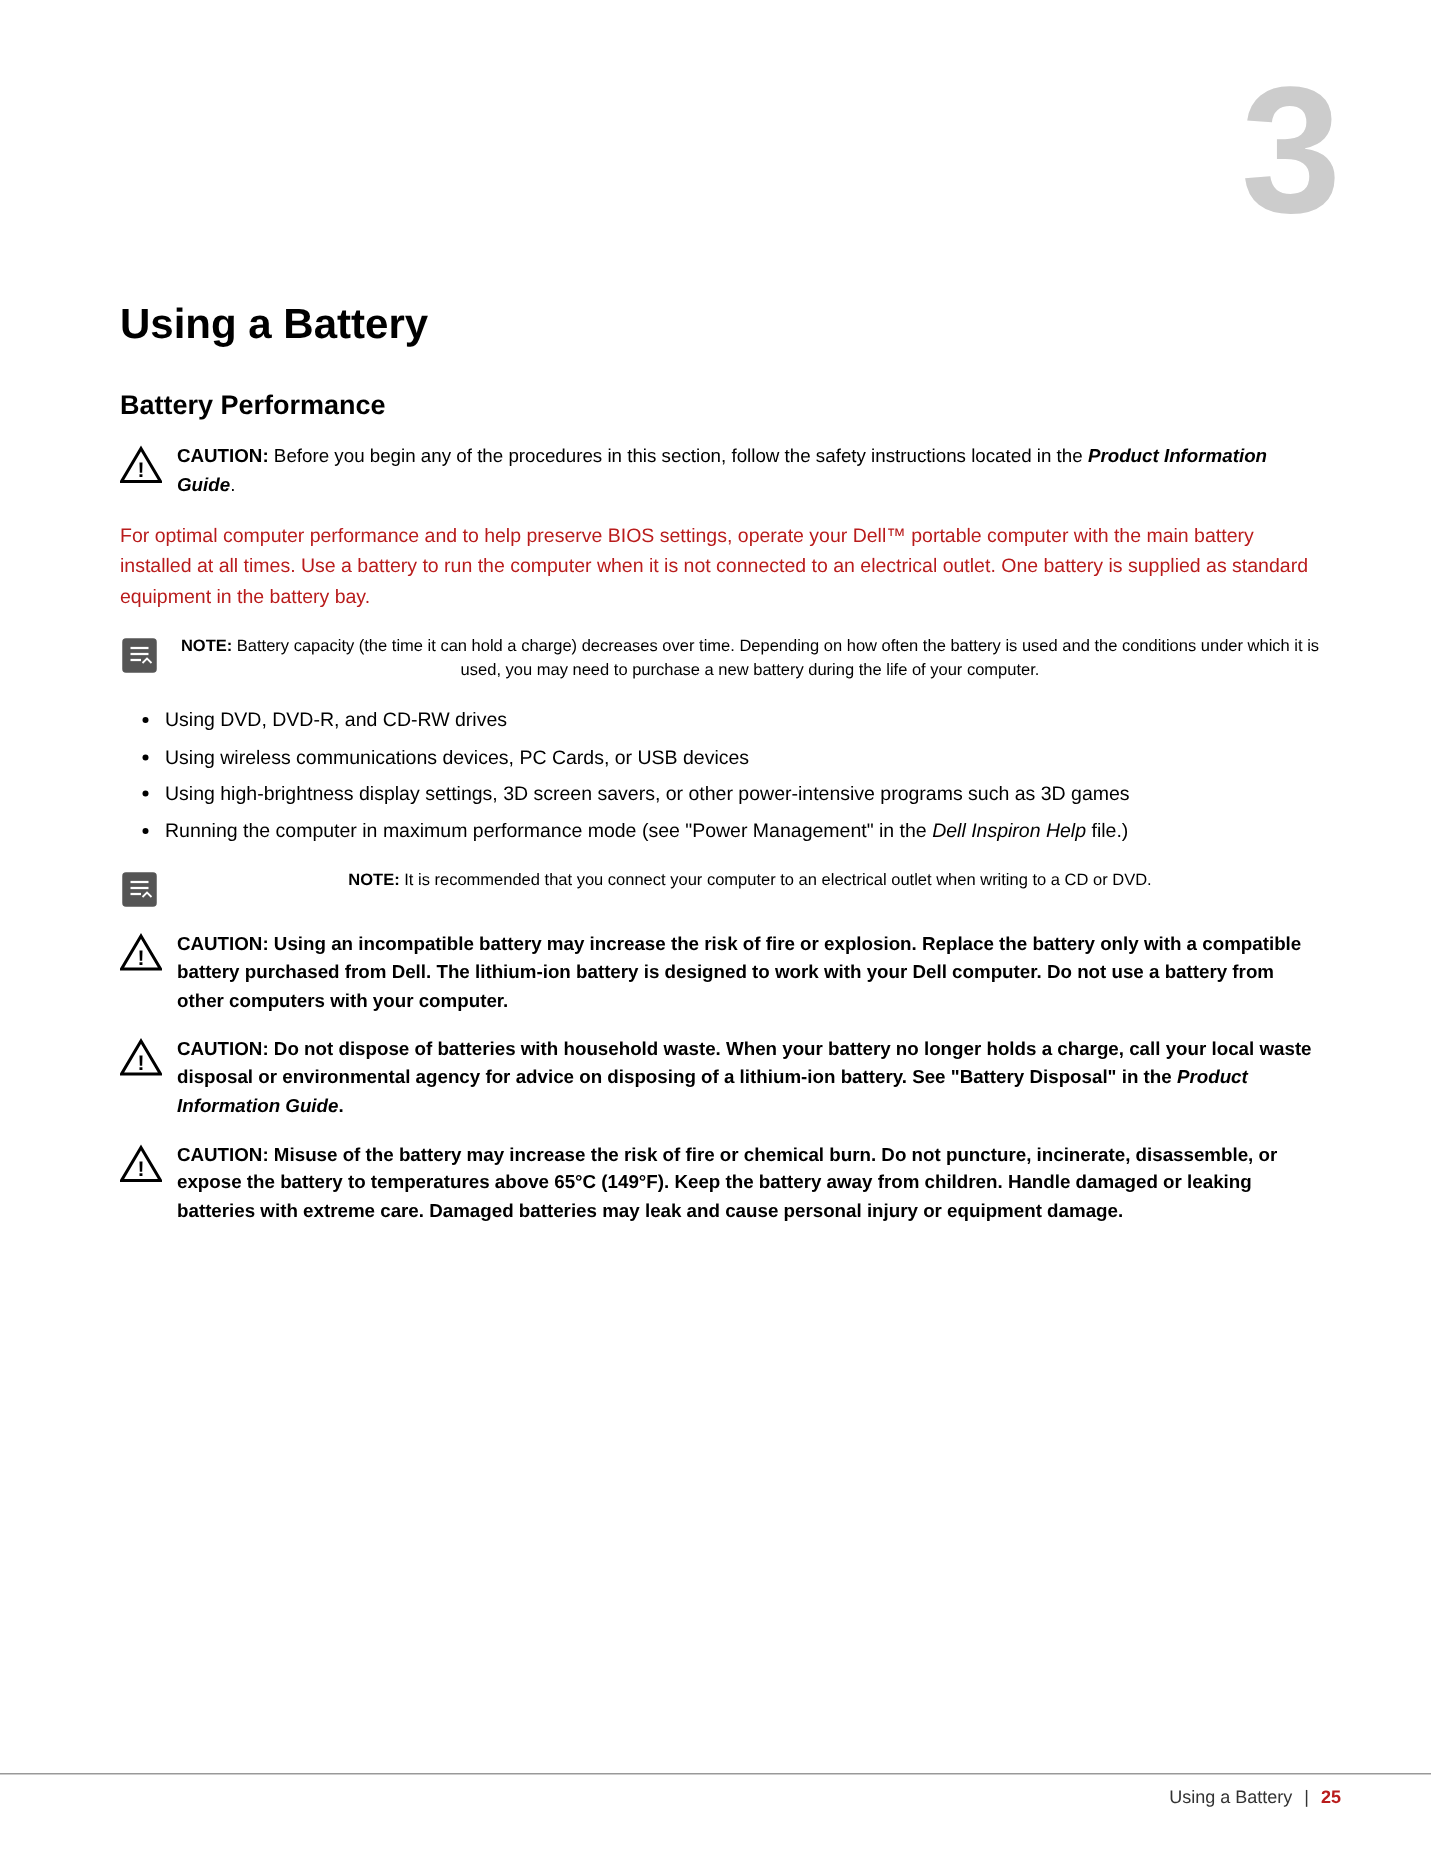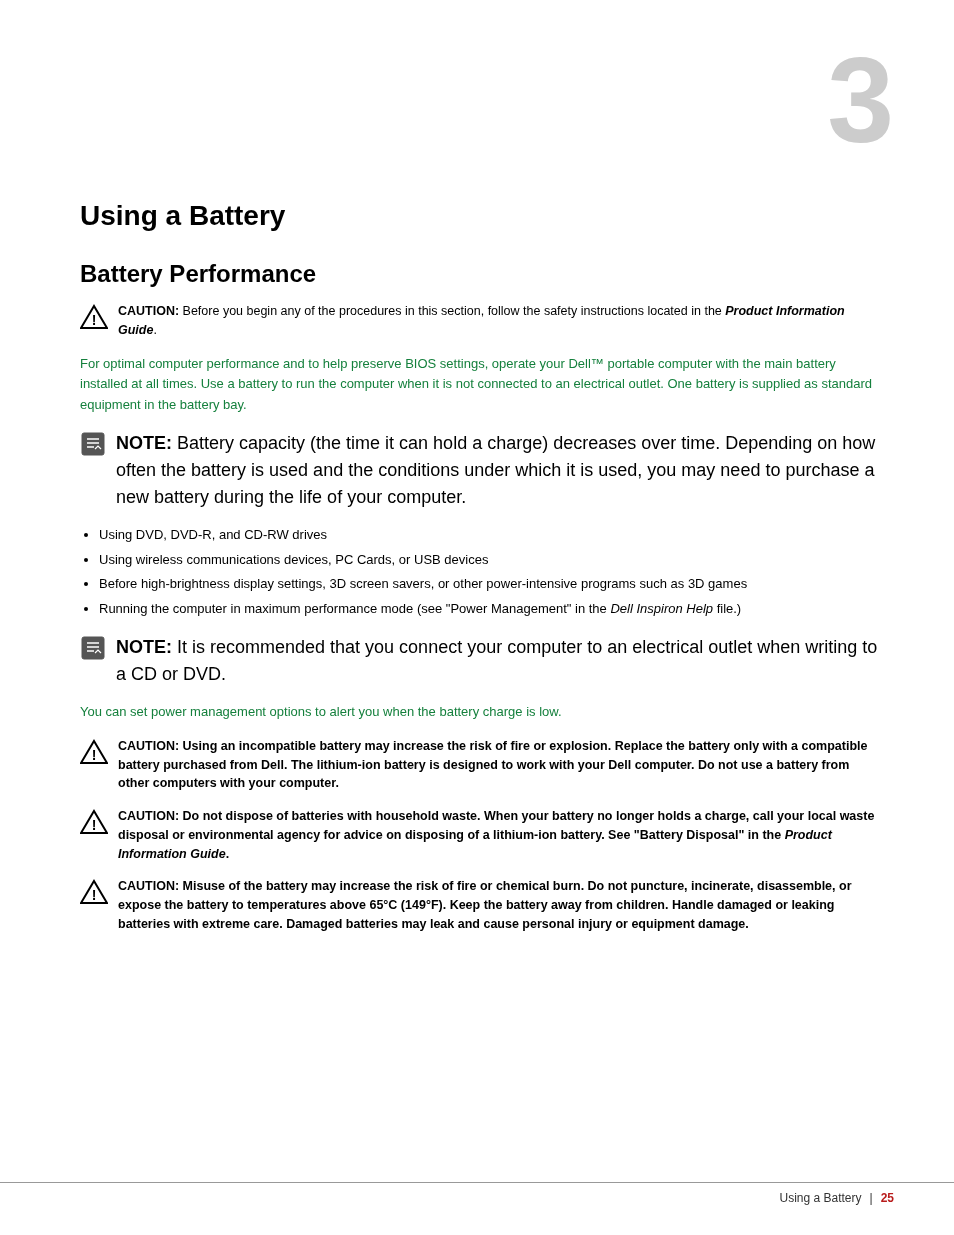--- a/index.html
+++ b/index.html
@@ -42,21 +42,21 @@
     .page-title {
       font-size: 28px;
       font-weight: bold;
       color: #000000;
       margin-bottom: 28px;
       border-bottom: none;
     }
 
     
     .section-heading {
-      font-size: 24px;
+      font-size: 18px;
       font-weight: bold;
       color: #000000;
       margin-bottom: 14px;
     }
 
     
     .caution-block {
       display: flex;
       align-items: flex-start;
       margin-bottom: 14px;
@@ -94,40 +94,41 @@
     }
 
     .note-icon {
       flex-shrink: 0;
       width: 26px;
       height: 26px;
       margin-top: 1px;
     }
 
     .note-text {
-      font-size: 18px;
+      font-size: 11px;
       line-height: 1.5;
       flex: 1;
+      text-align: center;
     }
 
     .note-text strong {
       font-weight: bold;
     }
 
     
     .body-text {
       font-size: 13px;
       line-height: 1.6;
       margin-bottom: 14px;
-      color: #15803d;
+      color: #b91c1c;
     }
 
     
     .bullet-list {
-      margin-left: 19px;
+      margin-left: 30px;
       margin-bottom: 14px;
     }
 
     .bullet-list li {
       font-size: 13px;
       line-height: 1.6;
       list-style-type: disc;
       margin-bottom: 4px;
     }
 
@@ -206,40 +207,39 @@
       </div>
       <div class="note-text">
         <strong>NOTE:</strong><span> Battery capacity (the time it can hold a charge) decreases over time. Depending on how often the battery is used and the conditions under which it is used, you may need to purchase a new battery during the life of your computer.</span>
       </div>
     </div>
 
 
     <ul class="bullet-list">
       <li>Using DVD, DVD-R, and CD-RW drives</li>
       <li>Using wireless communications devices, PC Cards, or USB devices</li>
-      <li>Before high-brightness display settings, 3D screen savers, or other power-intensive programs such as 3D games</li>
+      <li>Using high-brightness display settings, 3D screen savers, or other power-intensive programs such as 3D games</li>
       <li>Running the computer in maximum performance mode (see "Power Management" in the <em>Dell Inspiron Help</em> file.)</li>
     </ul>
 
     <div class="note-block">
       <div class="note-icon">
         <svg width="26" height="26" viewBox="0 0 26 26">
           <rect x="2" y="2" width="22" height="22" rx="2" fill="#555" stroke="#555" stroke-width="1"></rect>
           <line x1="7" y1="8" x2="19" y2="8" stroke="#fff" stroke-width="1.5"></line>
           <line x1="7" y1="12" x2="19" y2="12" stroke="#fff" stroke-width="1.5"></line>
           <line x1="7" y1="16" x2="14" y2="16" stroke="#fff" stroke-width="1.5"></line>
           <polyline points="15,18 18,15 21,18" fill="none" stroke="#fff" stroke-width="1.2"></polyline>
         </svg>
       </div>
       <div class="note-text">
         <strong>NOTE:</strong><span> It is recommended that you connect your computer to an electrical outlet when writing to a CD or DVD.</span>
       </div>
     </div>
 
-    <p class="body-text">You can set power management options to alert you when the battery charge is low.</p>
 
     <div class="caution-block">
       <div class="caution-icon">
         <svg width="28" height="28" viewBox="0 0 28 28">
           <polygon points="14,3 27,25 1,25" fill="none" stroke="#000" stroke-width="2"></polygon>
           <text x="14" y="22" text-anchor="middle" font-size="14" font-weight="bold" fill="#000">!</text>
         </svg>
       </div>
       <div class="caution-text">
         <strong>CAUTION:</strong><strong><span> Using an incompatible battery may increase the risk of fire or explosion. Replace the battery only with a compatible battery purchased from Dell. The lithium-ion battery is designed to work with your Dell computer. Do not use a battery from other computers with your computer.</span></strong>

